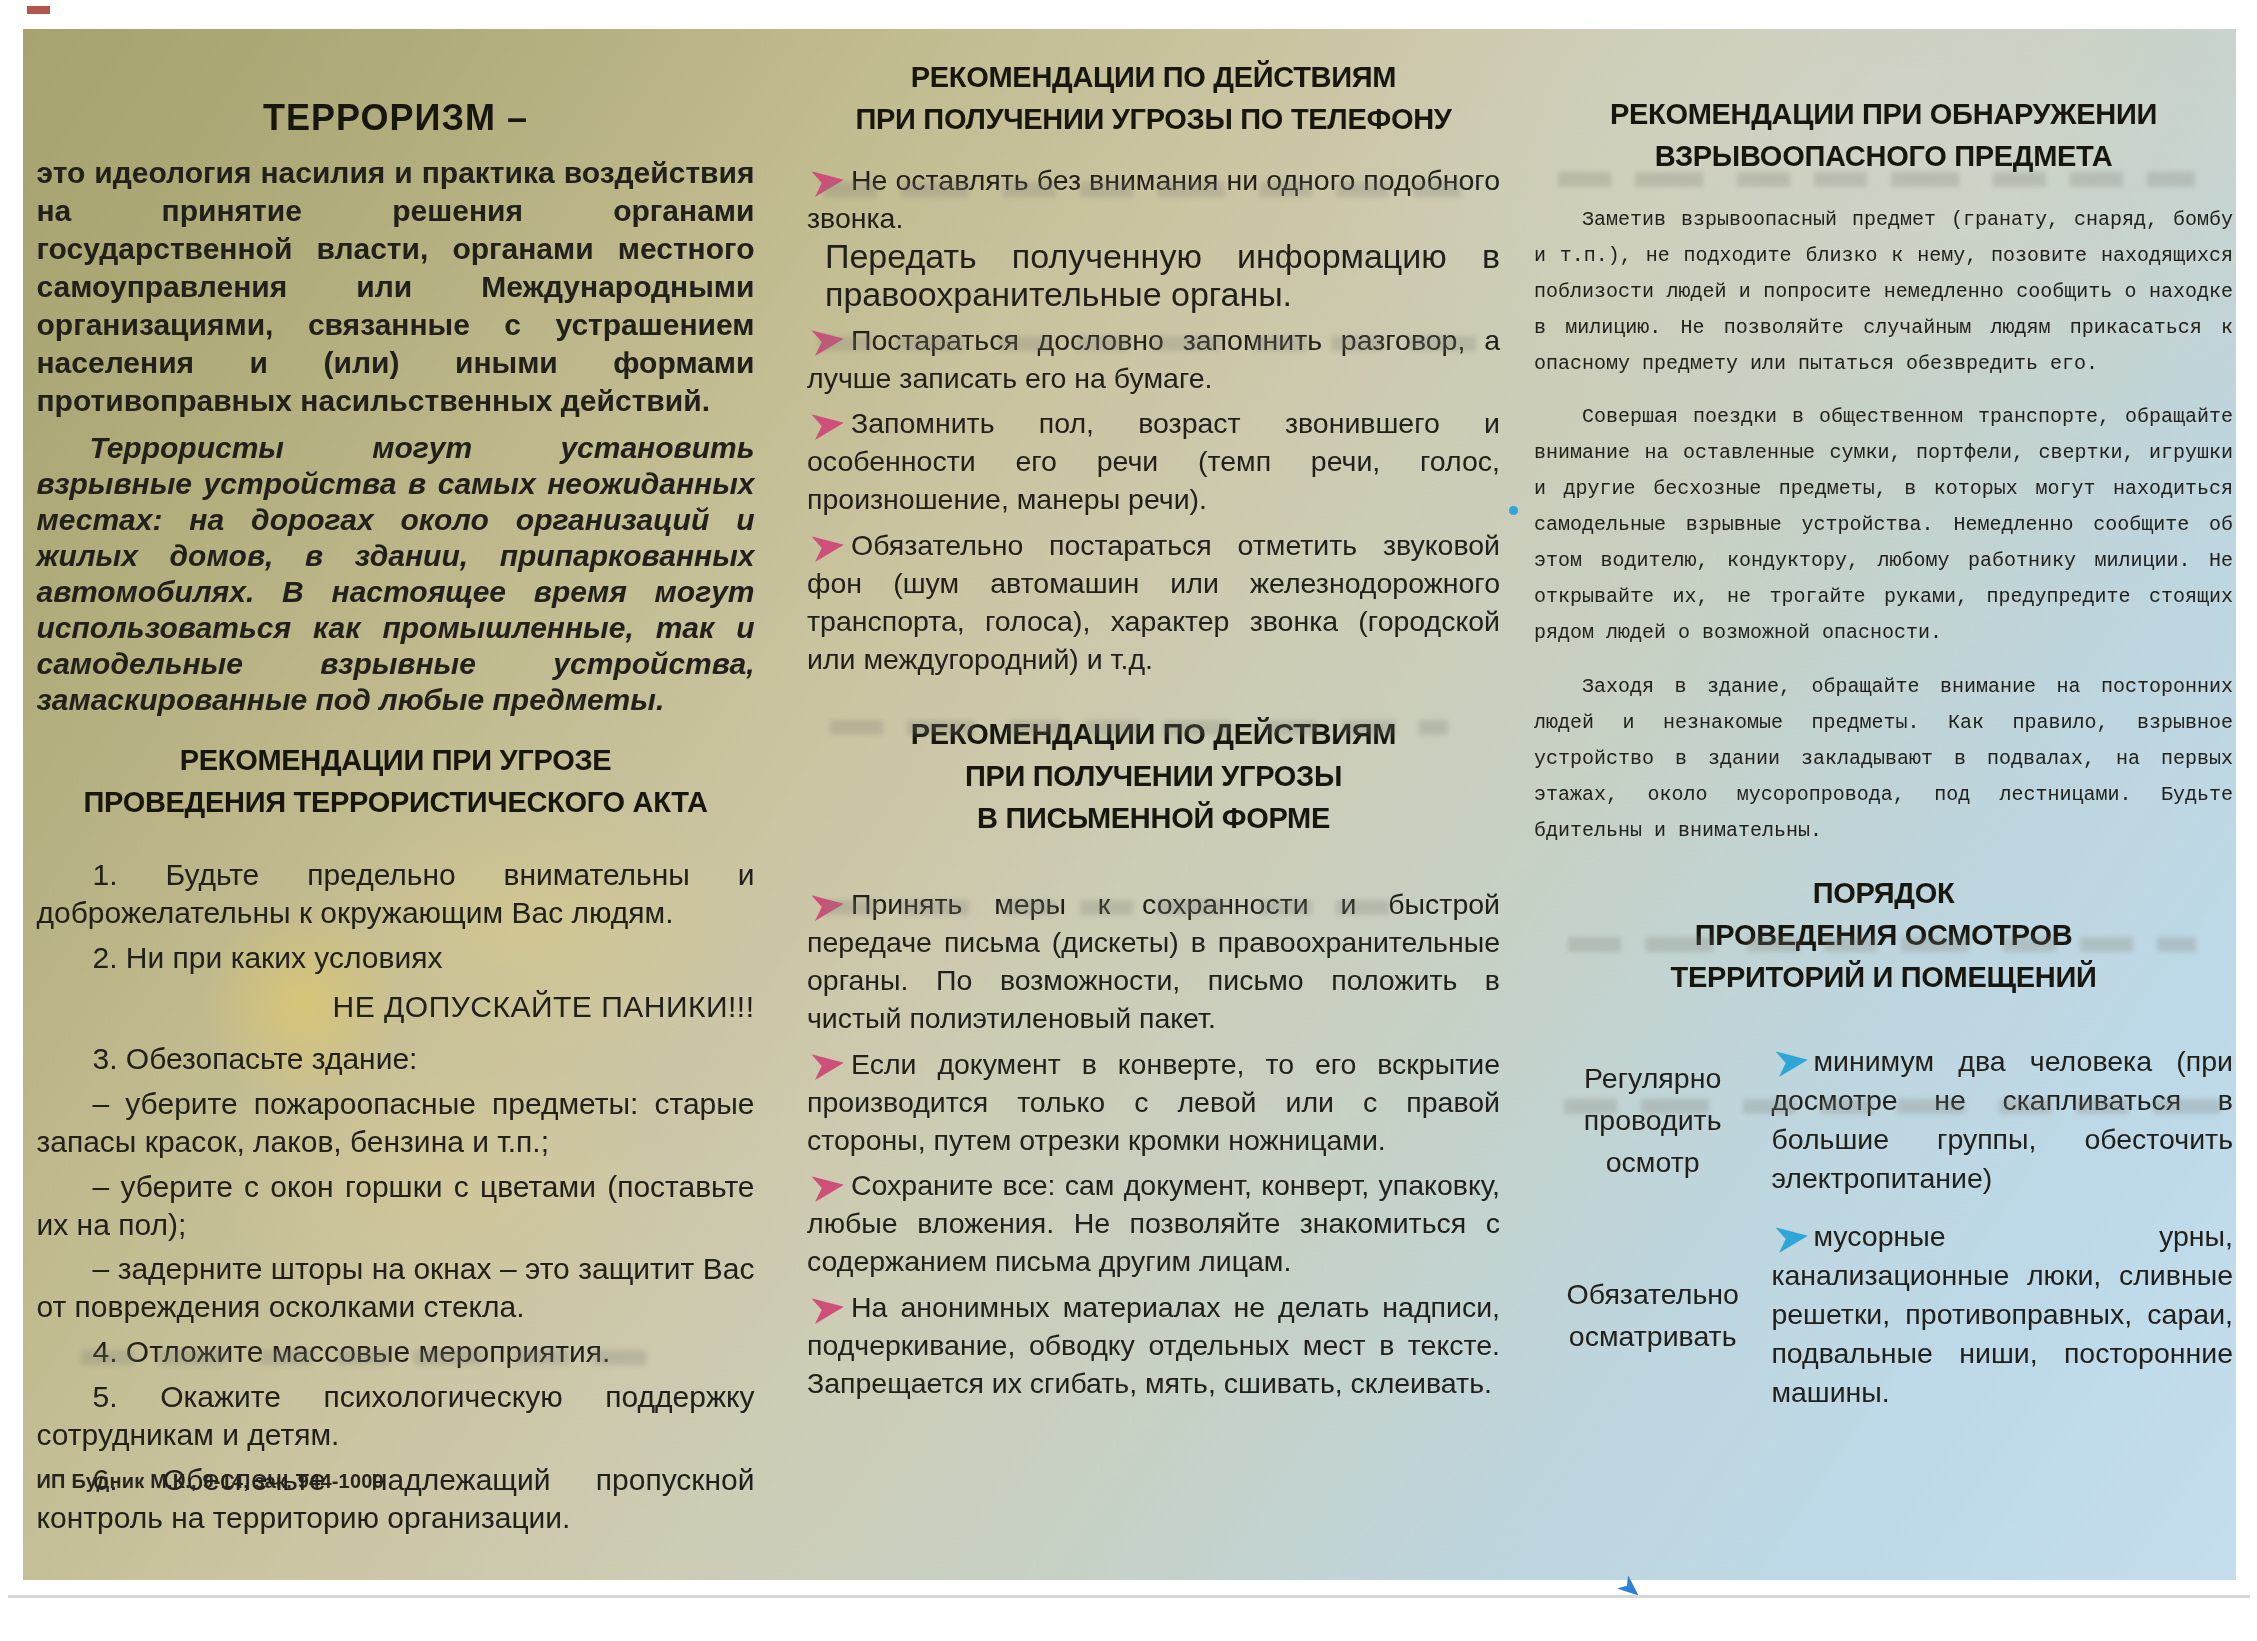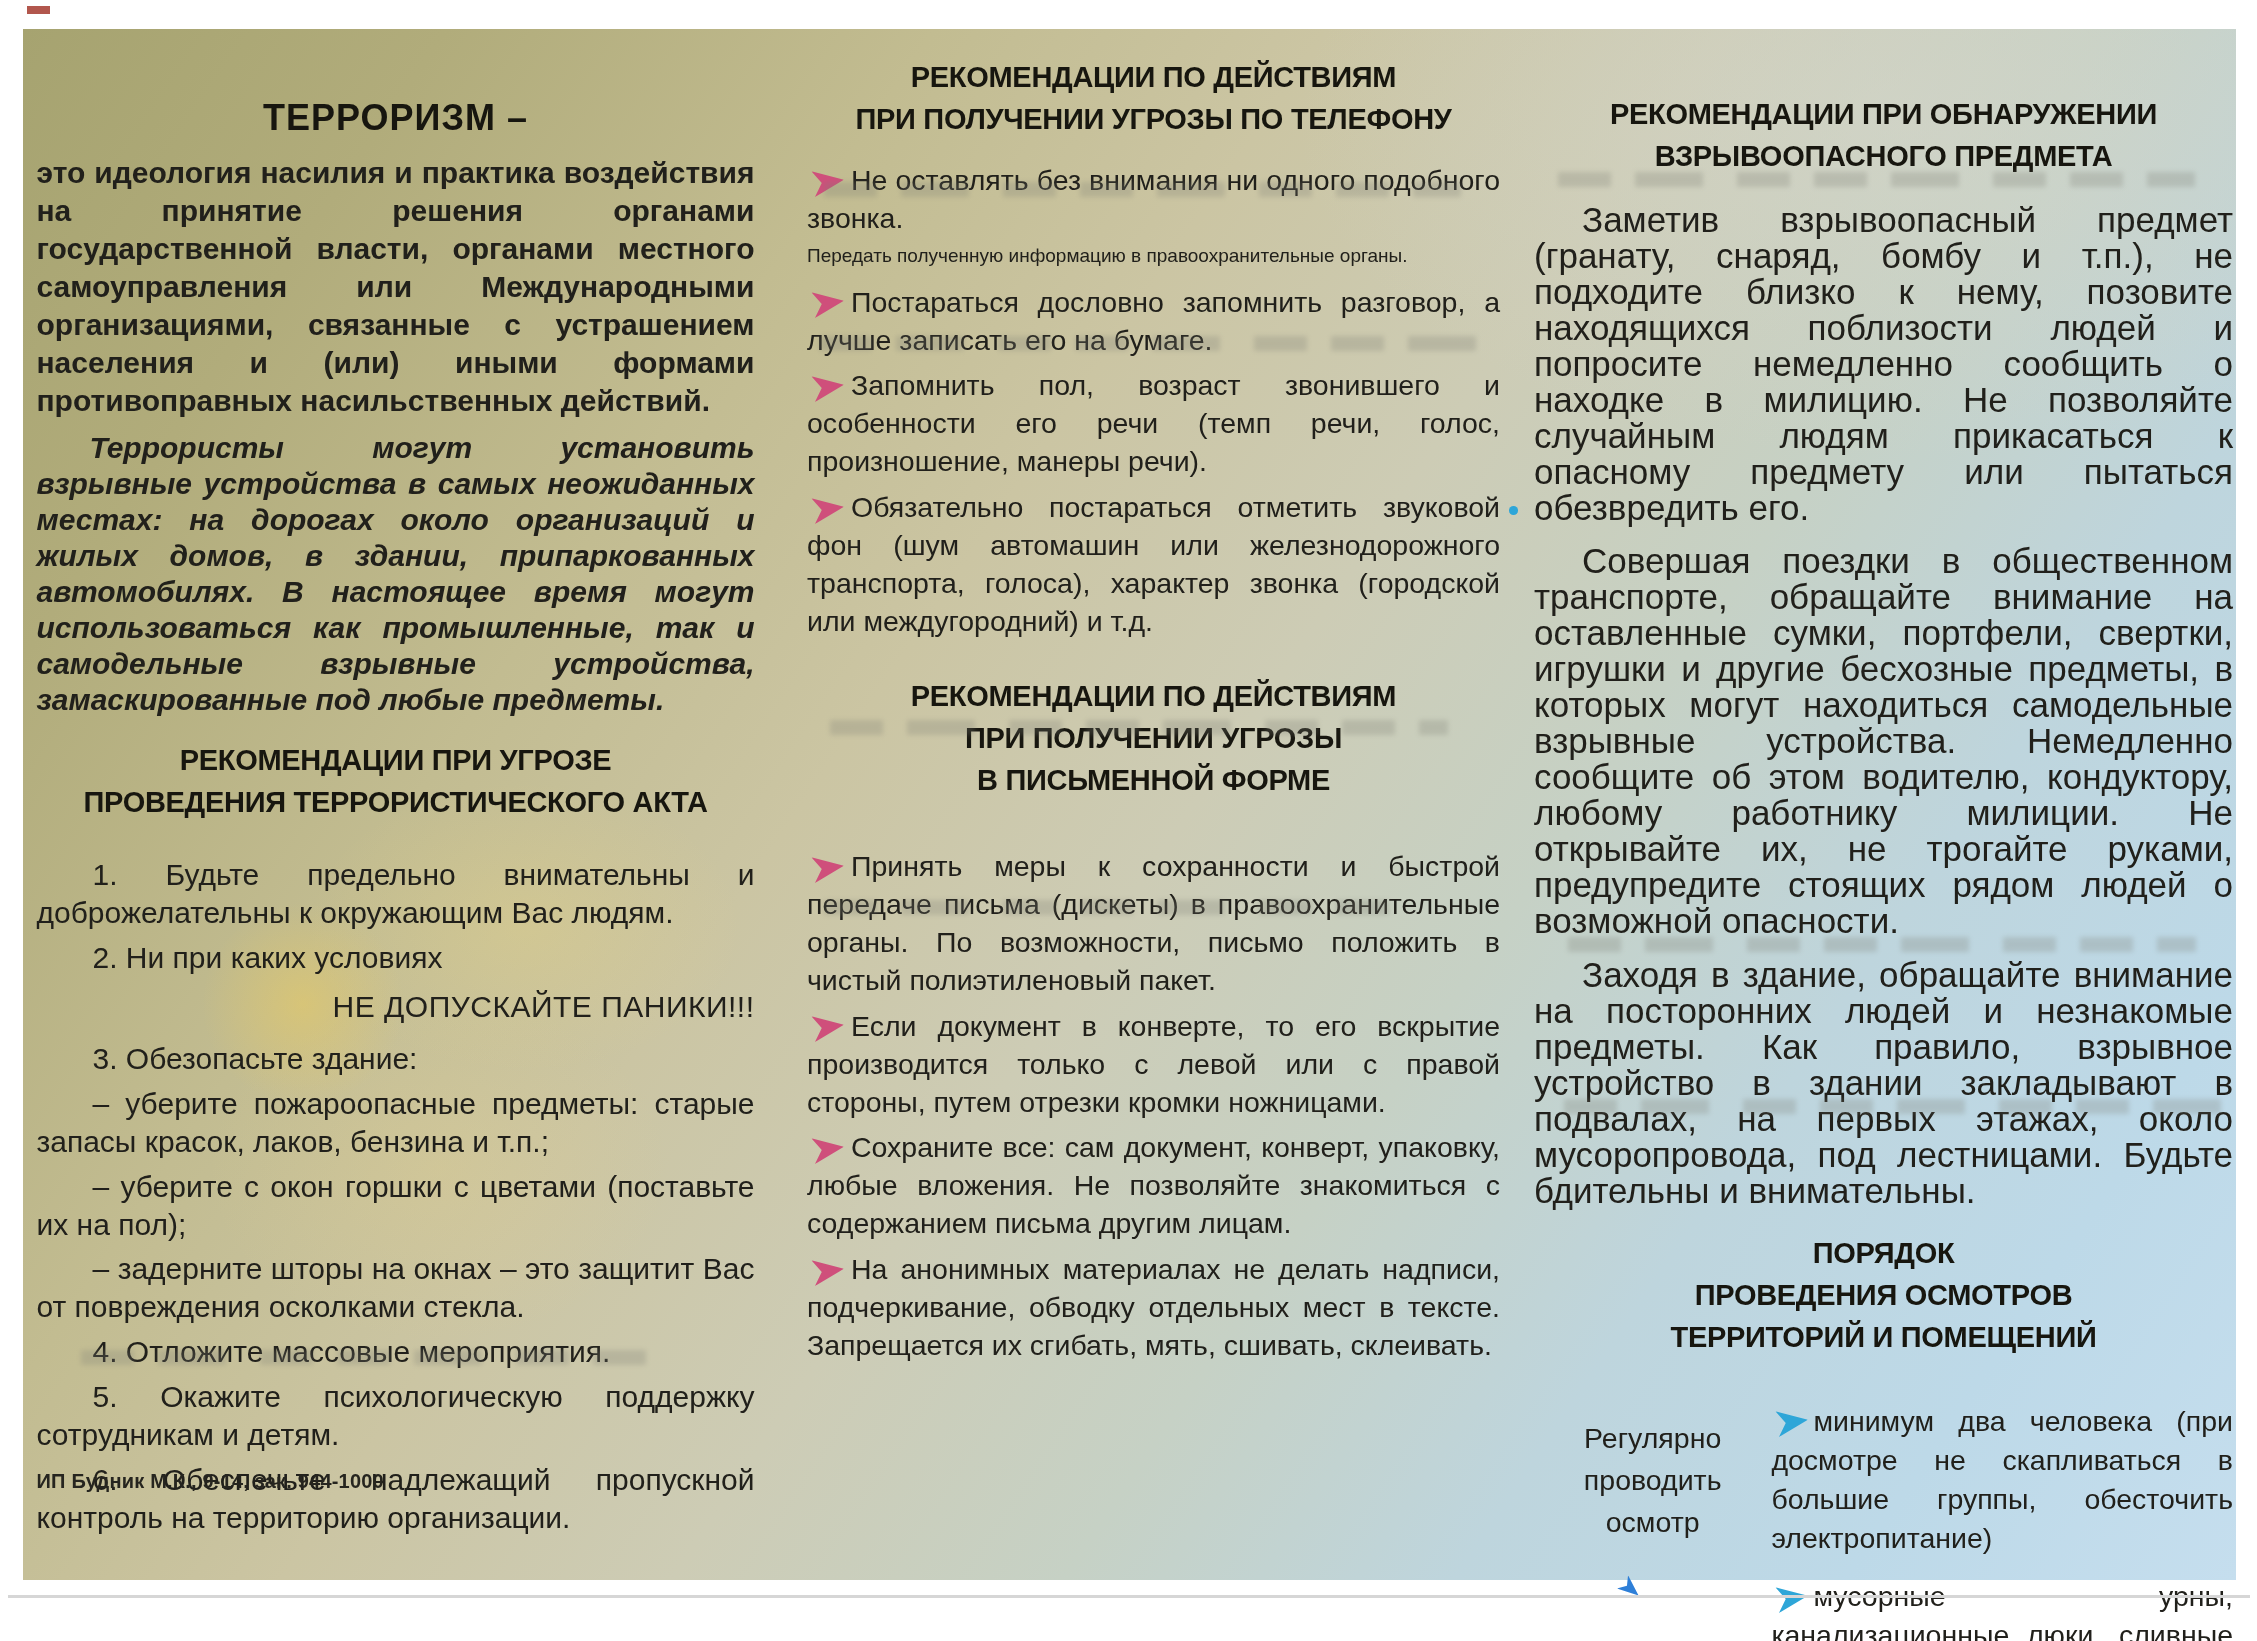--- a/index.html
+++ b/index.html
@@ -36,29 +36,29 @@
   .h div { font-size:29px; line-height:42px; }
   .def  { font-size:30px; line-height:38px; font-weight:bold; text-align:justify; margin:0; }
   .note { font-size:30px; line-height:36px; font-weight:bold; font-style:italic;
           text-align:justify; text-indent:53px; margin:9.7px 0 0; }
   .sect1 { margin:21px 0 33px; }
   .item { font-size:30px; line-height:38px; text-align:justify; text-indent:56px; margin:0 0 6.8px; }
   .item.center { text-align:right; text-indent:0; margin:11.6px 0 13.5px; letter-spacing:0.5px; }
 
   .bullet { position:relative; margin:0 0 7.7px; }
   .bt  { font-size:28.5px; line-height:38px; text-align:justify; text-indent:44px; }
-  .bt2 { font-size:19px; line-height:38px; text-align:justify; text-indent:0; }
+  .bt2 { font-size:34px; line-height:38px; text-align:justify; text-indent:0;margin-left:18px; }
   .dart {
     position:absolute; left:5.8px; top:7.7px; width:31px; height:26px;
     clip-path:polygon(0 0,100% 50%,0 100%,28% 50%);
     transform:rotate(-8deg);
   }
   .sect2 { margin:35px 0 46px; }
 
-  .p { font-size:35px; line-height:36px; text-align:justify; text-indent:48px; margin:0 0 17.4px; }
+  .p { font-size:20px; line-height:36px; text-align:justify; text-indent:48px; margin:0 0 17.4px;font-family:Liberation Mono, monospace; }
   .sect3 { margin:23px 0 44px; }
   .survey-row { display:flex; margin:0 0 19.3px; }
   .survey-label { width:222px; font-size:28.5px; line-height:42px; text-align:center;
                   align-self:center; padding:0 7.7px; }
   .survey-item { flex:1; position:relative; }
   .survey-item .bt { line-height:39px; text-indent:42px; }
 
   .footer {
     position:absolute; left:13.5px; top:1441px;
     font-size:20px; font-weight:600; color:#26251f; letter-spacing:0.2px;

